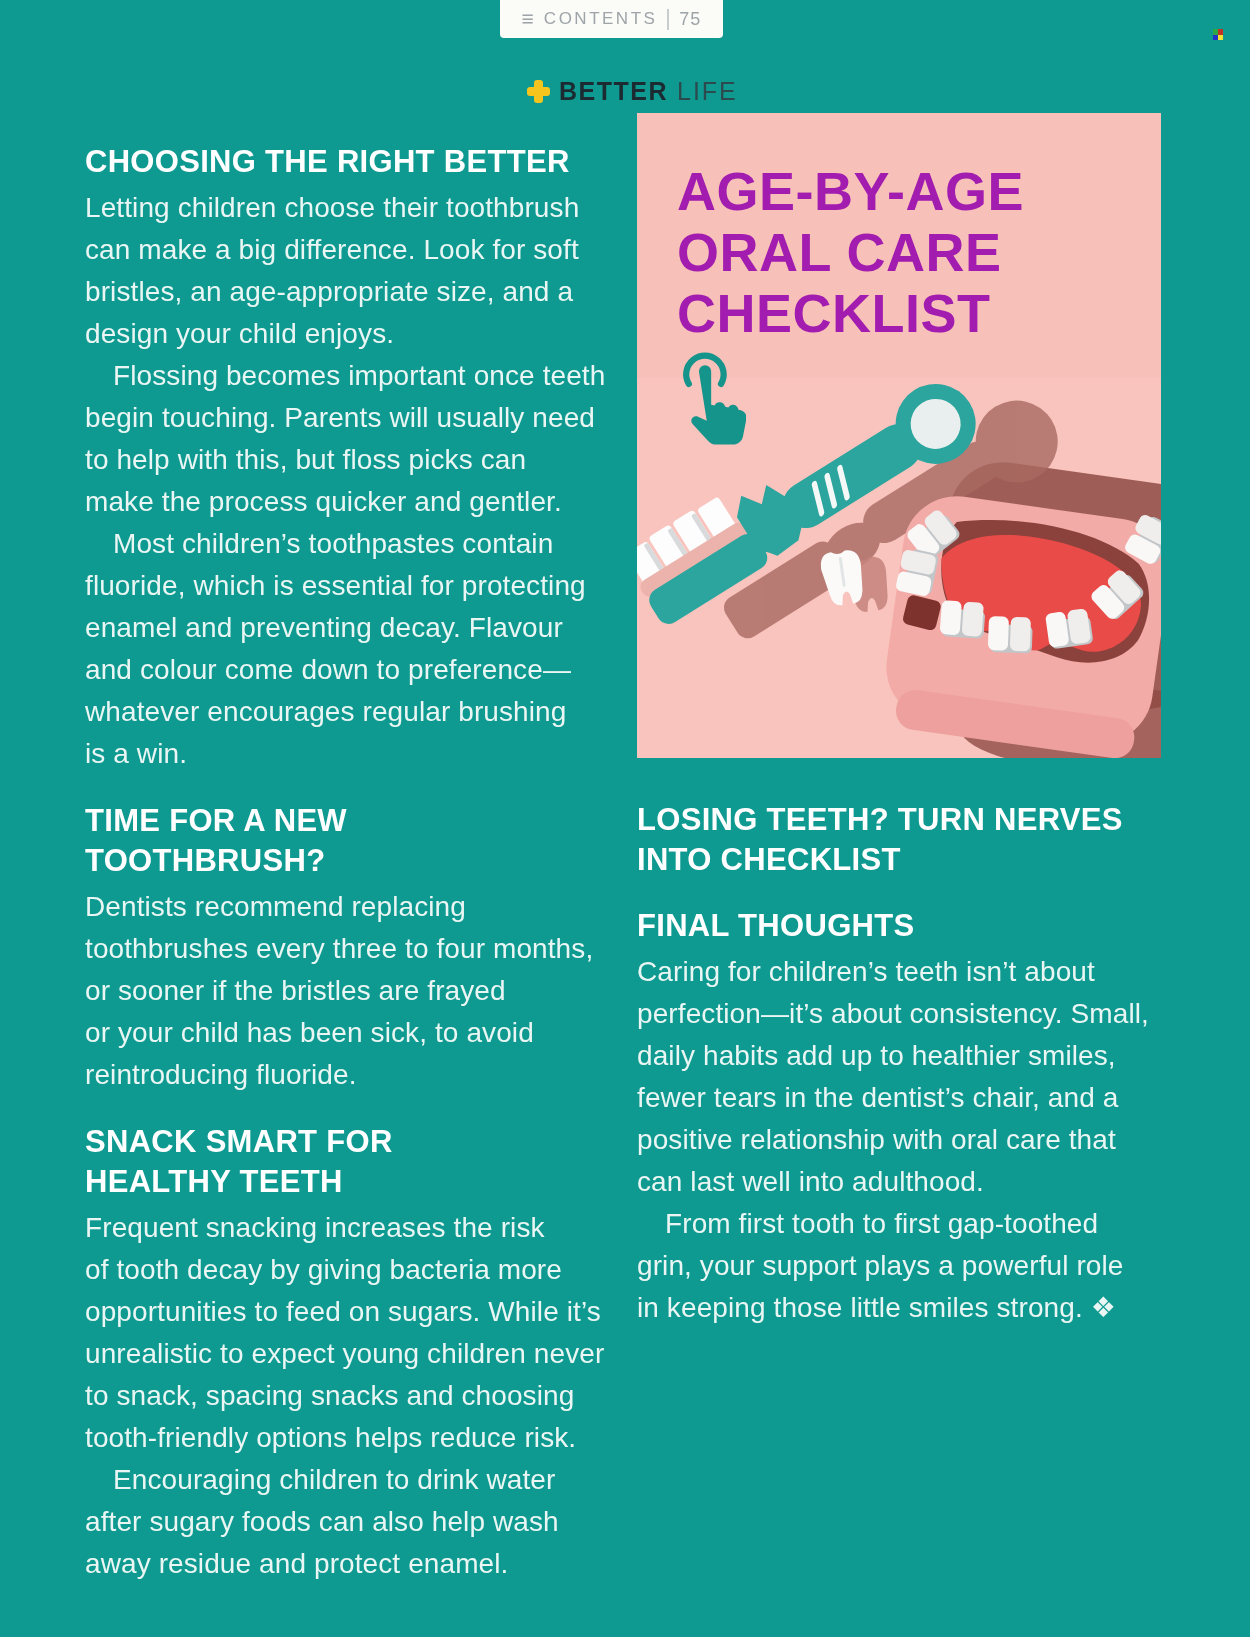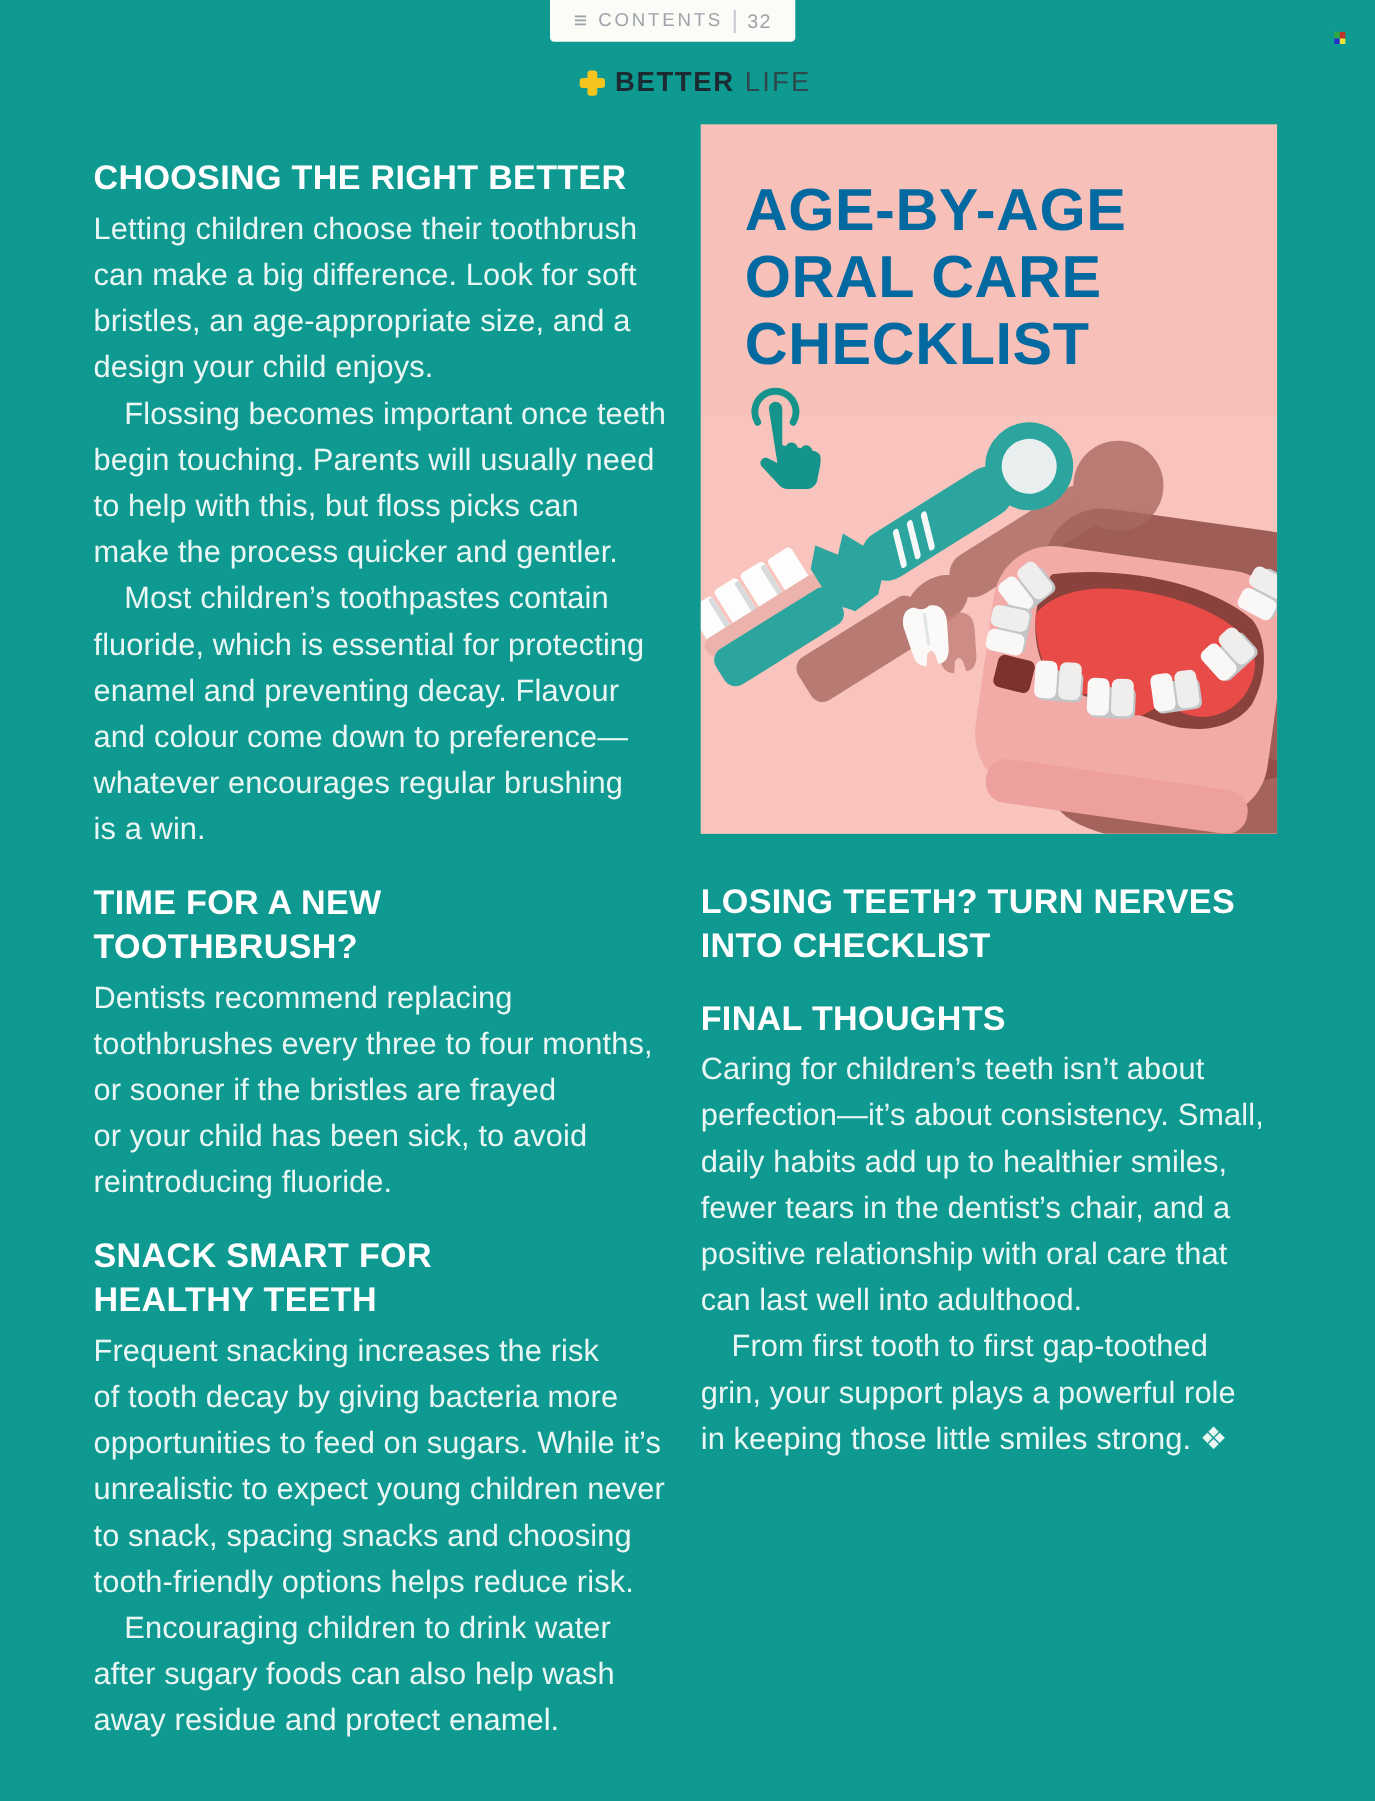--- a/index.html
+++ b/index.html
@@ -13,21 +13,21 @@
   .contents-bar{
     position:absolute; left:500px; top:0; width:223px; height:38px;
     background:#FBFBF8; border-radius:0 0 4px 4px;
     display:flex; align-items:center; justify-content:center; gap:10px;
     color:#9EA4A8; font-size:17px; letter-spacing:2.5px; cursor:pointer;
   }
   .menu-glyph{ font-size:21px; letter-spacing:0; line-height:1; margin-top:-2px; }
   .cbar-divider{ width:2px; height:21px; background:#C9CDCF; }
   .page-num{ letter-spacing:1px; font-size:18px; }
   
-  .brand{ position:absolute; left:527px; top:61px; display:flex; align-items:center; gap:9px; }
+  .brand{ position:absolute; left:527px; top:77px; display:flex; align-items:center; gap:9px; }
   .cross{ position:relative; width:23px; height:23px; }
   .cross::before,.cross::after{ content:""; position:absolute; background:#F5C51D; border-radius:3px; }
   .cross::before{ left:7px; top:0; width:9px; height:23px; }
   .cross::after{ top:7px; left:0; width:23px; height:9px; }
   .cross i{ position:absolute; left:7px; top:7px; width:9px; height:9px; background:#EBB414; }
   .brand-bold{ font-size:25px; font-weight:bold; color:#1B2B31; letter-spacing:1.5px; }
   .brand-light{ font-size:25px; font-weight:400; color:#2C4A4E; letter-spacing:2px; }
   
   .pixel-marker{ position:absolute; left:1213px; top:29px; width:10px; height:11px;
     display:grid; grid-template-columns:5px 5px; grid-template-rows:5.5px 5.5px; }
@@ -48,33 +48,33 @@
   }
   .ind{ text-indent:28px; }
   
   .card{
     position:relative; width:524px; height:645px; background:#F7C0B8;
     margin-bottom:42px; cursor:pointer; overflow:hidden;
   }
   .card-title{
     position:absolute; left:40px; top:48px; z-index:2;
     font-size:54px; line-height:61px; font-weight:bold; letter-spacing:.5px;
-    color:#0369a1; white-space:pre-line;
+    color:#a21caf; white-space:pre-line;
   }
   .tap-icon{ position:absolute; left:31px; top:237px; z-index:2; }
   .photo{ position:absolute; left:0; bottom:0; z-index:1; display:block; }
 </style>
 </head>
 <body>
 
 <div class="contents-bar">
   <span class="menu-glyph">≡</span>
   <span>CONTENTS</span>
   <span class="cbar-divider"></span>
-  <span class="page-num">32</span>
+  <span class="page-num">75</span>
 </div>
 
 <div class="brand">
   <span class="cross">
       <i></i>
     </span>
   <span class="brand-bold">BETTER</span>
   <span class="brand-light">LIFE</span>
 </div>
 

